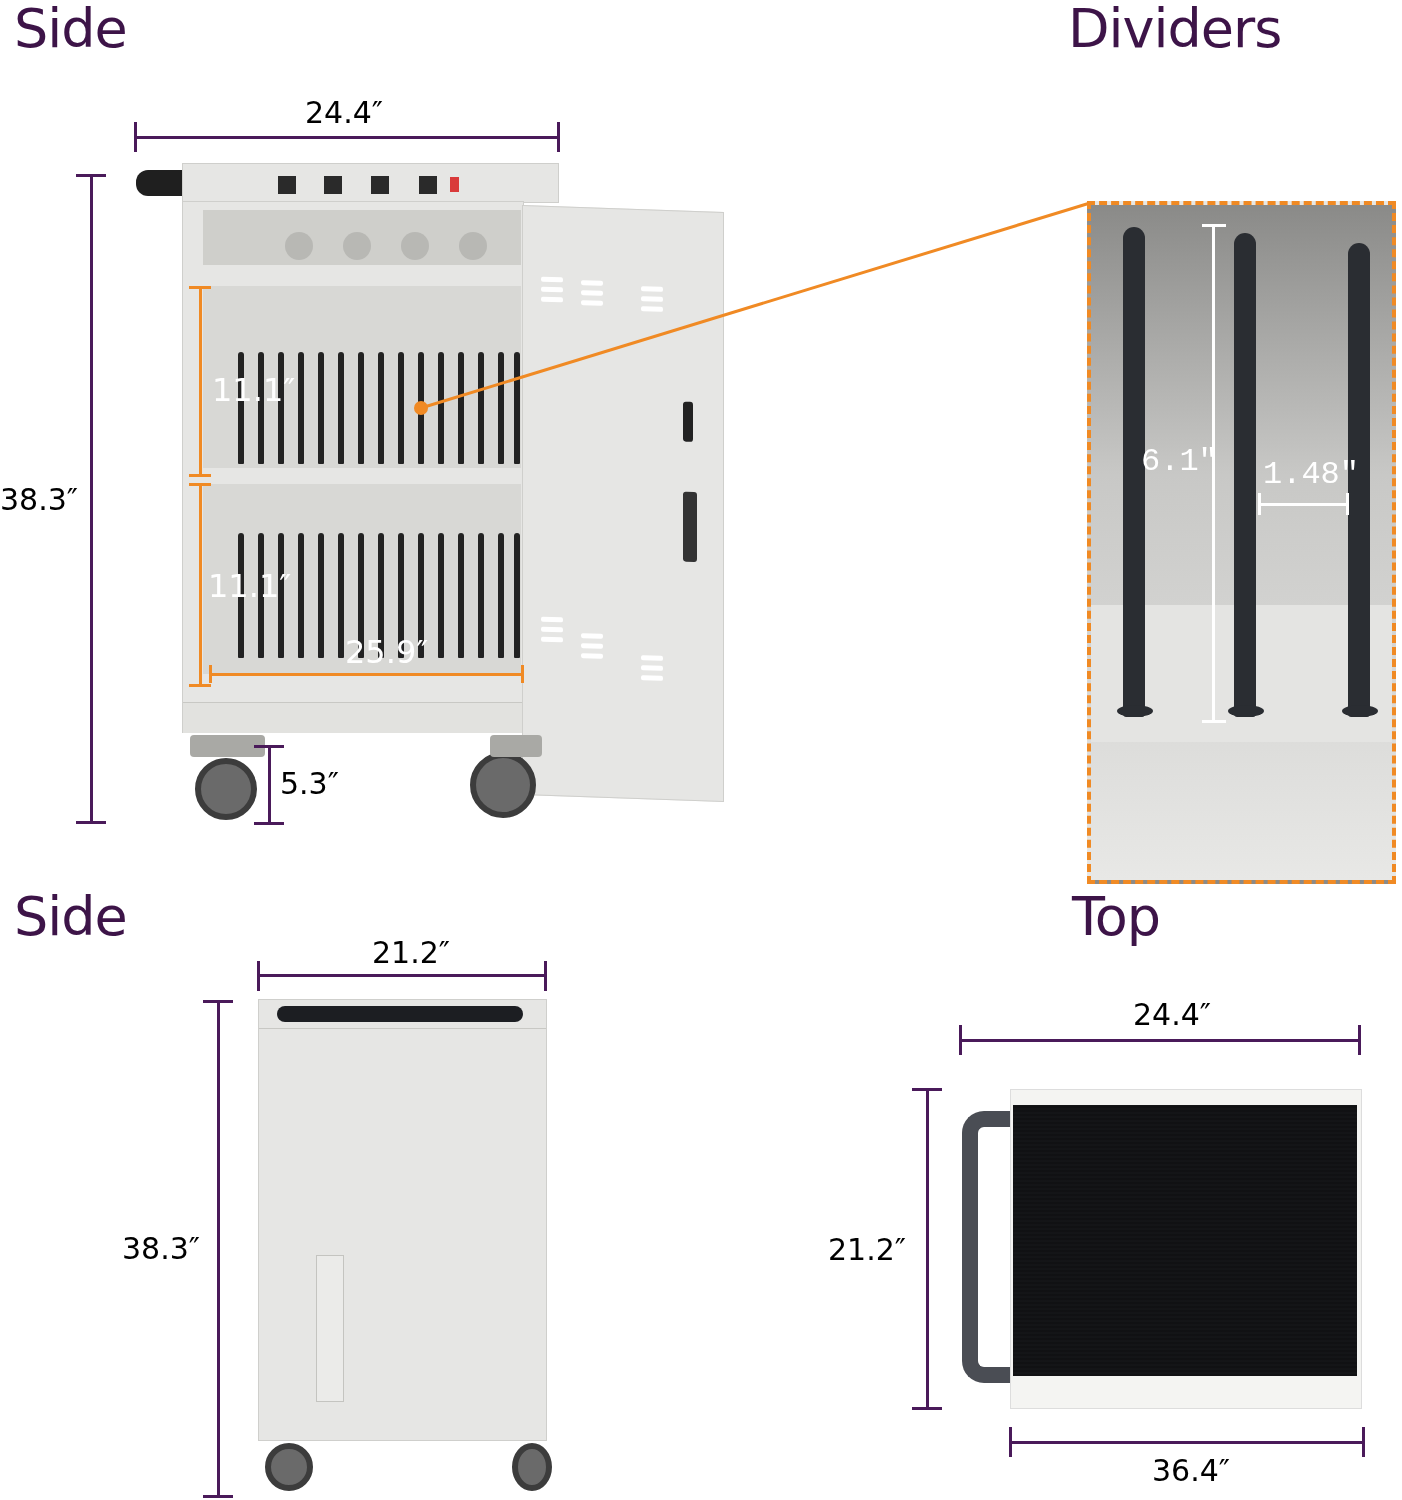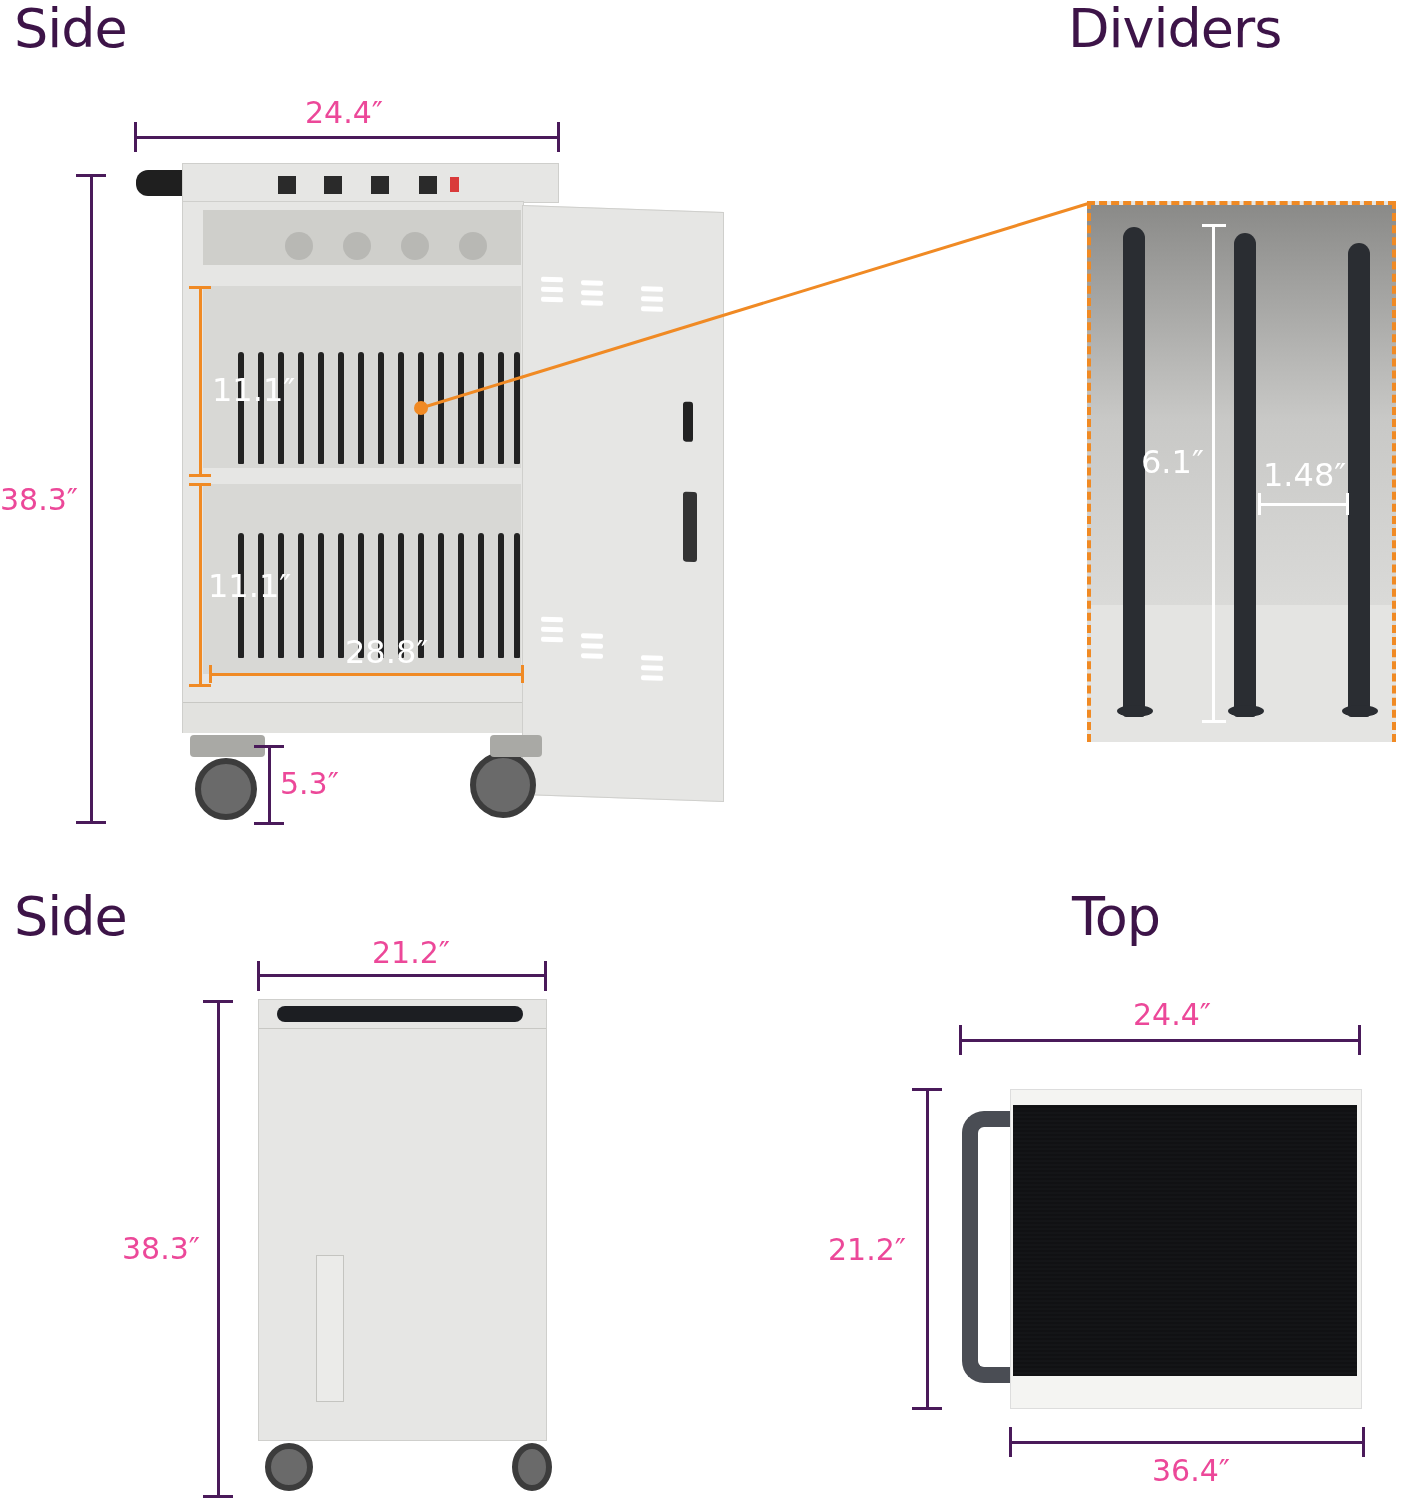--- a/index.html
+++ b/index.html
@@ -1,19 +1,19 @@
 <!DOCTYPE html>
 <html><head>
 <meta charset="utf-8">
 <style>
   html,body{margin:0;padding:0;background:#ffffff;}
   body{width:1402px;height:1500px;position:relative;overflow:hidden;font-family:"DejaVu Sans","Liberation Sans",sans-serif;}
   .abs{position:absolute;}
   .heading{position:absolute;color:#3d1448;font-size:54px;line-height:1;font-family:"DejaVu Sans",sans-serif;letter-spacing:-1px;}
-  .dim{position:absolute;color:#ec4899;font-size:30px;line-height:1;white-space:nowrap;}
+  .dim{position:absolute;color:#000000;font-size:30px;line-height:1;white-space:nowrap;}
   .dim-w{position:absolute;color:#ffffff;font-size:32px;line-height:1;white-space:nowrap;}
   .hline{position:absolute;height:3px;background:#4a1a5a;}
   .vline{position:absolute;width:3px;background:#4a1a5a;}
   .tick-v{position:absolute;width:3px;height:30px;background:#4a1a5a;}
   .tick-h{position:absolute;height:3px;width:30px;background:#4a1a5a;}
   .oline-v{position:absolute;width:3px;background:#f08a24;}
   .oline-h{position:absolute;height:3px;background:#f08a24;}
   .otick-h{position:absolute;height:3px;width:22px;background:#f08a24;}
   .otick-v{position:absolute;width:3px;height:18px;background:#f08a24;}
   .cab{background:#e6e6e4;border:1px solid #cfcfcc;}
@@ -128,29 +128,29 @@
 <div class="dim-w" style="left:212px;top:374px;">11.1″</div>
 
 <div class="oline-v" style="left:199px;top:484px;height:200px;"></div>
 <div class="otick-h" style="left:189px;top:483px;"></div>
 <div class="otick-h" style="left:189px;top:684px;"></div>
 <div class="dim-w" style="left:208px;top:570px;">11.1″</div>
 
 <div class="oline-h" style="left:210px;top:673px;width:312px;"></div>
 <div class="otick-v" style="left:209px;top:665px;"></div>
 <div class="otick-v" style="left:521px;top:665px;"></div>
-<div class="dim-w" style="left:345px;top:636px;">28.8″</div>
+<div class="dim-w" style="left:345px;top:636px;">25.9″</div>
 
 <svg class="abs" style="left:0;top:0;" width="1402" height="900">
   <line x1="421" y1="408" x2="1090" y2="203" stroke="#f08a24" stroke-width="3"></line>
   <circle cx="421" cy="408" r="7" fill="#f08a24"></circle>
 </svg>
 
 <div class="heading" style="left:1068px;top:2px;">Dividers</div>
-<div class="abs" style="left:1087px;top:201px;width:309px;height:541px;border:4px dashed #f08a24;background:linear-gradient(180deg,#8a8a88 0%,#c8c8c6 40%,#dadad8 75%,#e8e8e6 100%);box-sizing:border-box;">
+<div class="abs" style="left:1087px;top:201px;width:309px;height:683px;border:4px dashed #f08a24;background:linear-gradient(180deg,#8a8a88 0%,#c8c8c6 40%,#dadad8 75%,#e8e8e6 100%);box-sizing:border-box;font-family:Liberation Mono, monospace;">
   <div class="abs" style="left:0;top:400px;width:100%;height:137px;background:#e4e4e2;"></div>
   <div class="abs" style="left:32px;top:22px;width:22px;height:490px;background:#2a2d32;border-radius:14px 14px 4px 4px;"></div>
   <div class="abs" style="left:26px;top:500px;width:36px;height:12px;background:#2a2d32;border-radius:50%;"></div>
   <div class="abs" style="left:143px;top:28px;width:22px;height:484px;background:#2a2d32;border-radius:14px 14px 4px 4px;"></div>
   <div class="abs" style="left:137px;top:500px;width:36px;height:12px;background:#2a2d32;border-radius:50%;"></div>
   <div class="abs" style="left:257px;top:38px;width:22px;height:474px;background:#2a2d32;border-radius:14px 14px 4px 4px;"></div>
   <div class="abs" style="left:251px;top:500px;width:36px;height:12px;background:#2a2d32;border-radius:50%;"></div>
 
   <div class="abs" style="left:121px;top:20px;width:3px;height:498px;background:#fff;"></div>
   <div class="abs" style="left:111px;top:19px;width:24px;height:3px;background:#fff;"></div>

